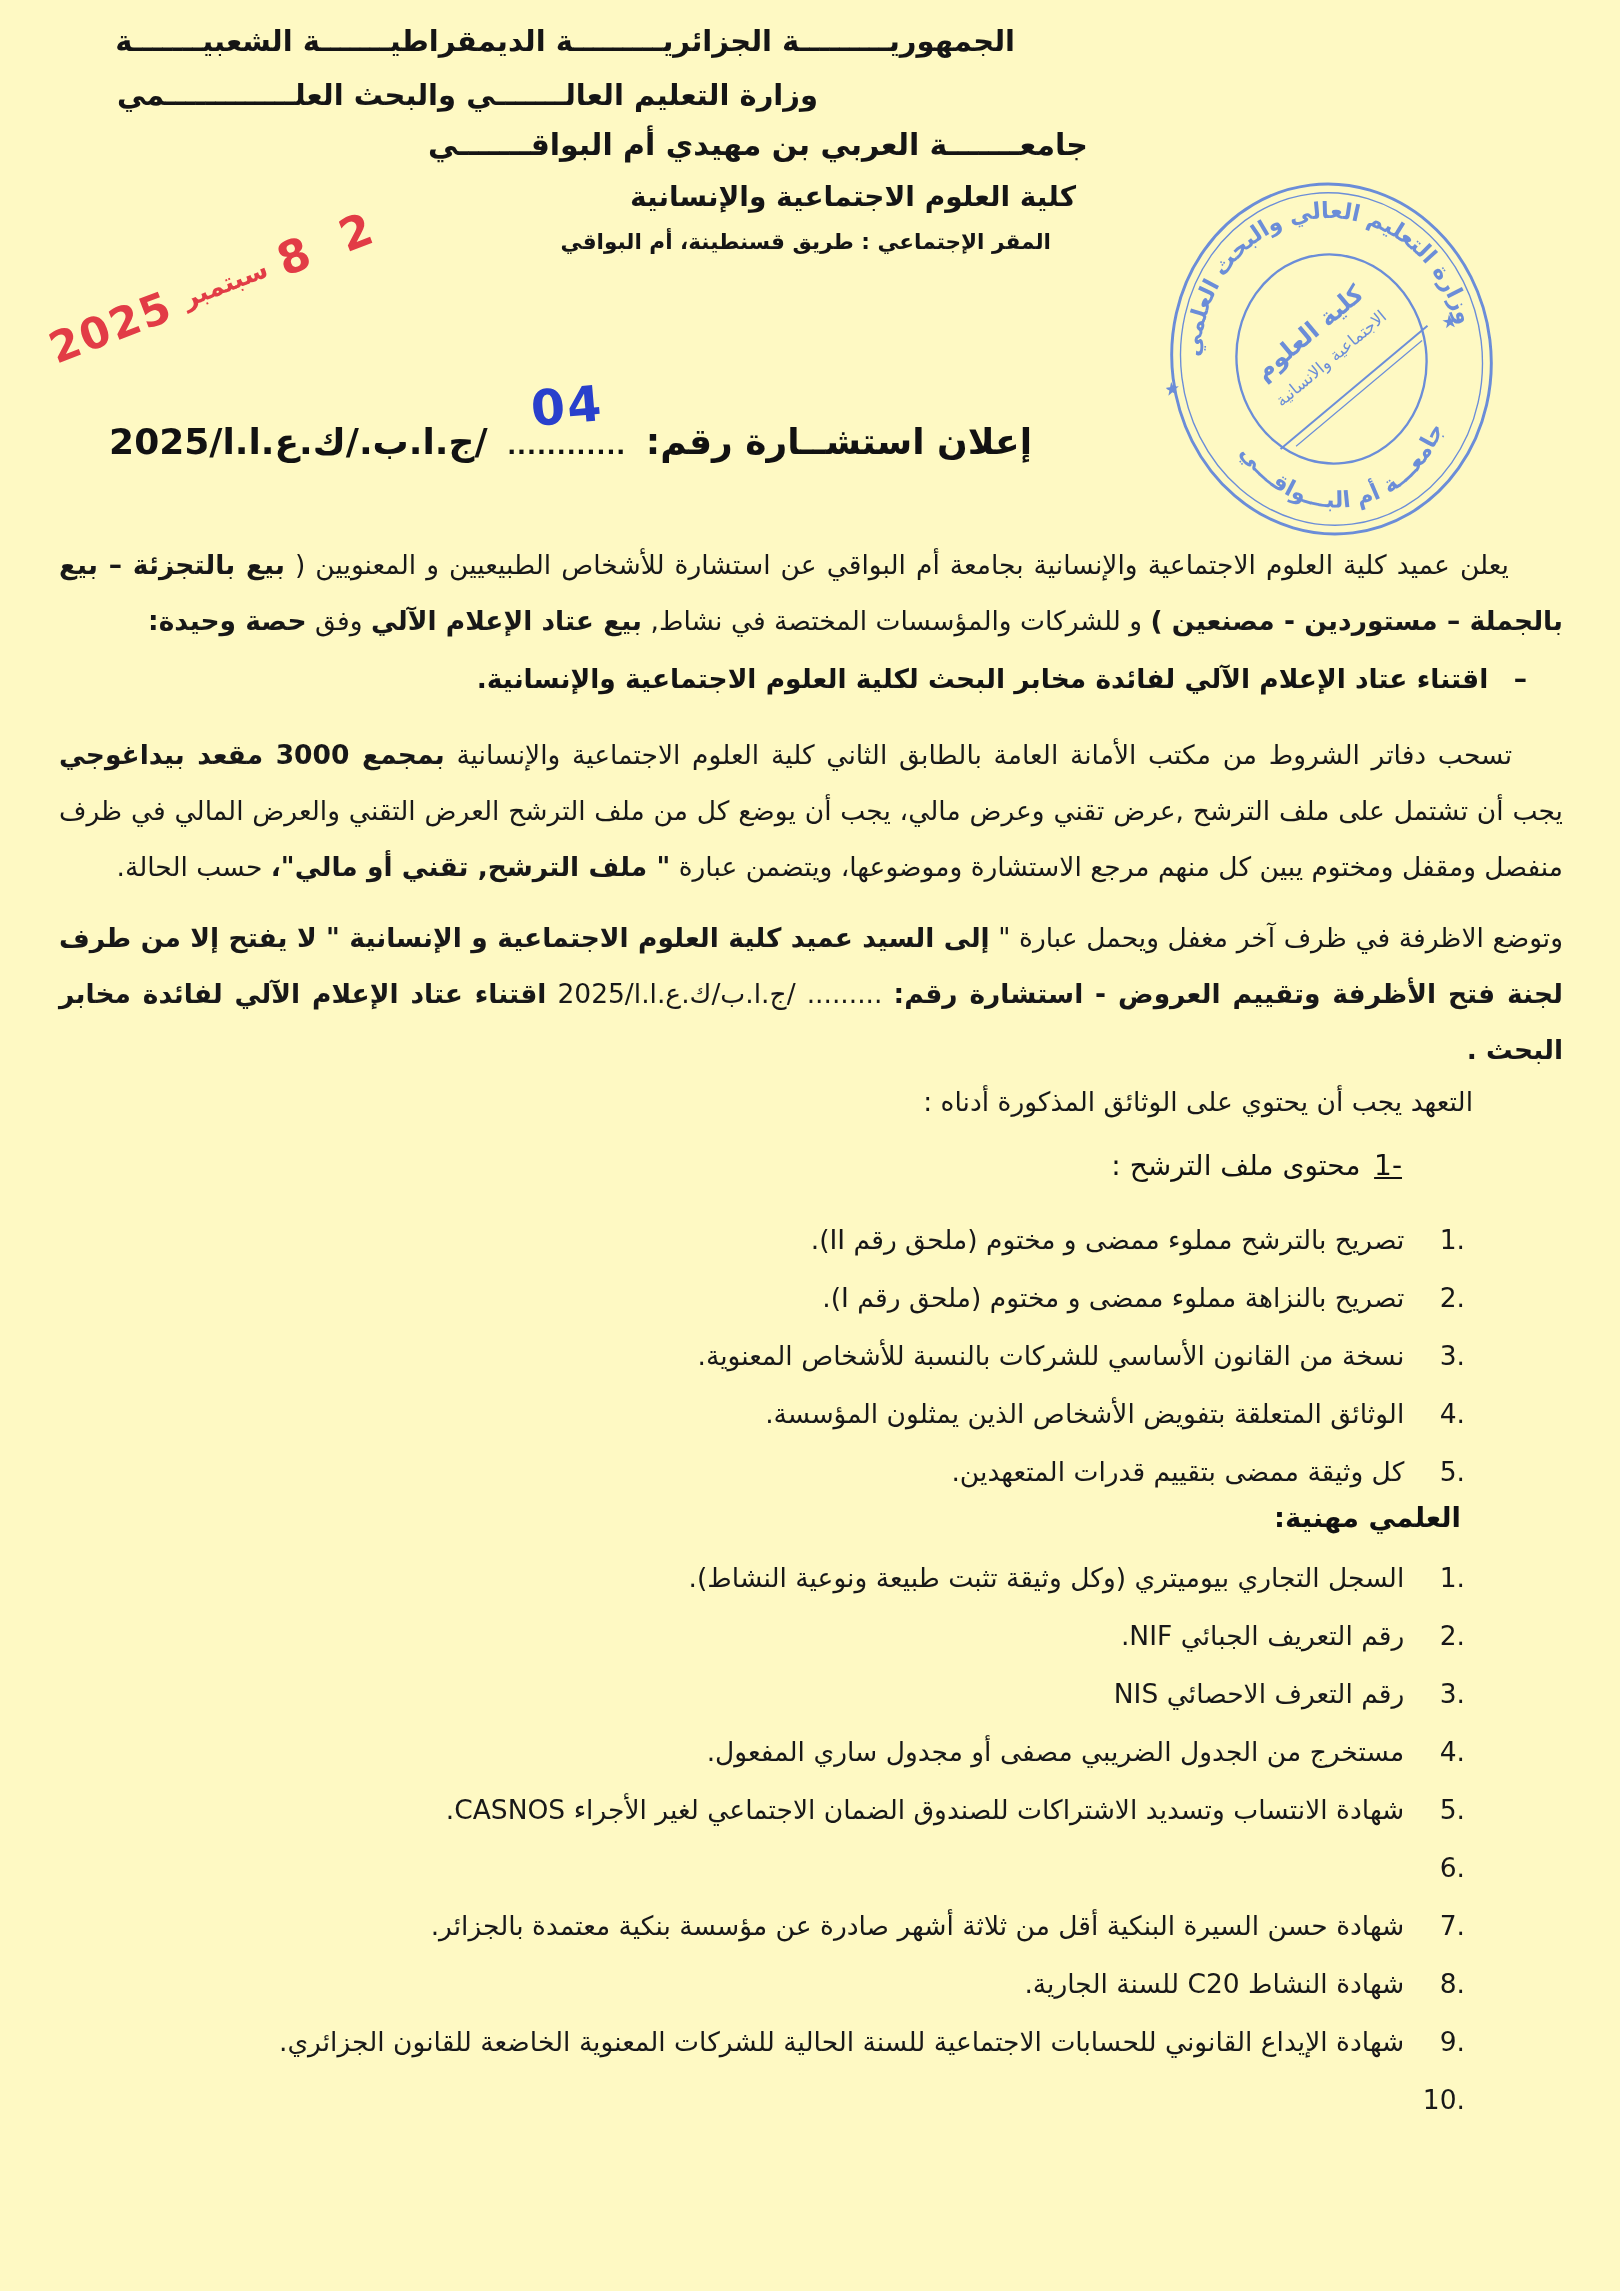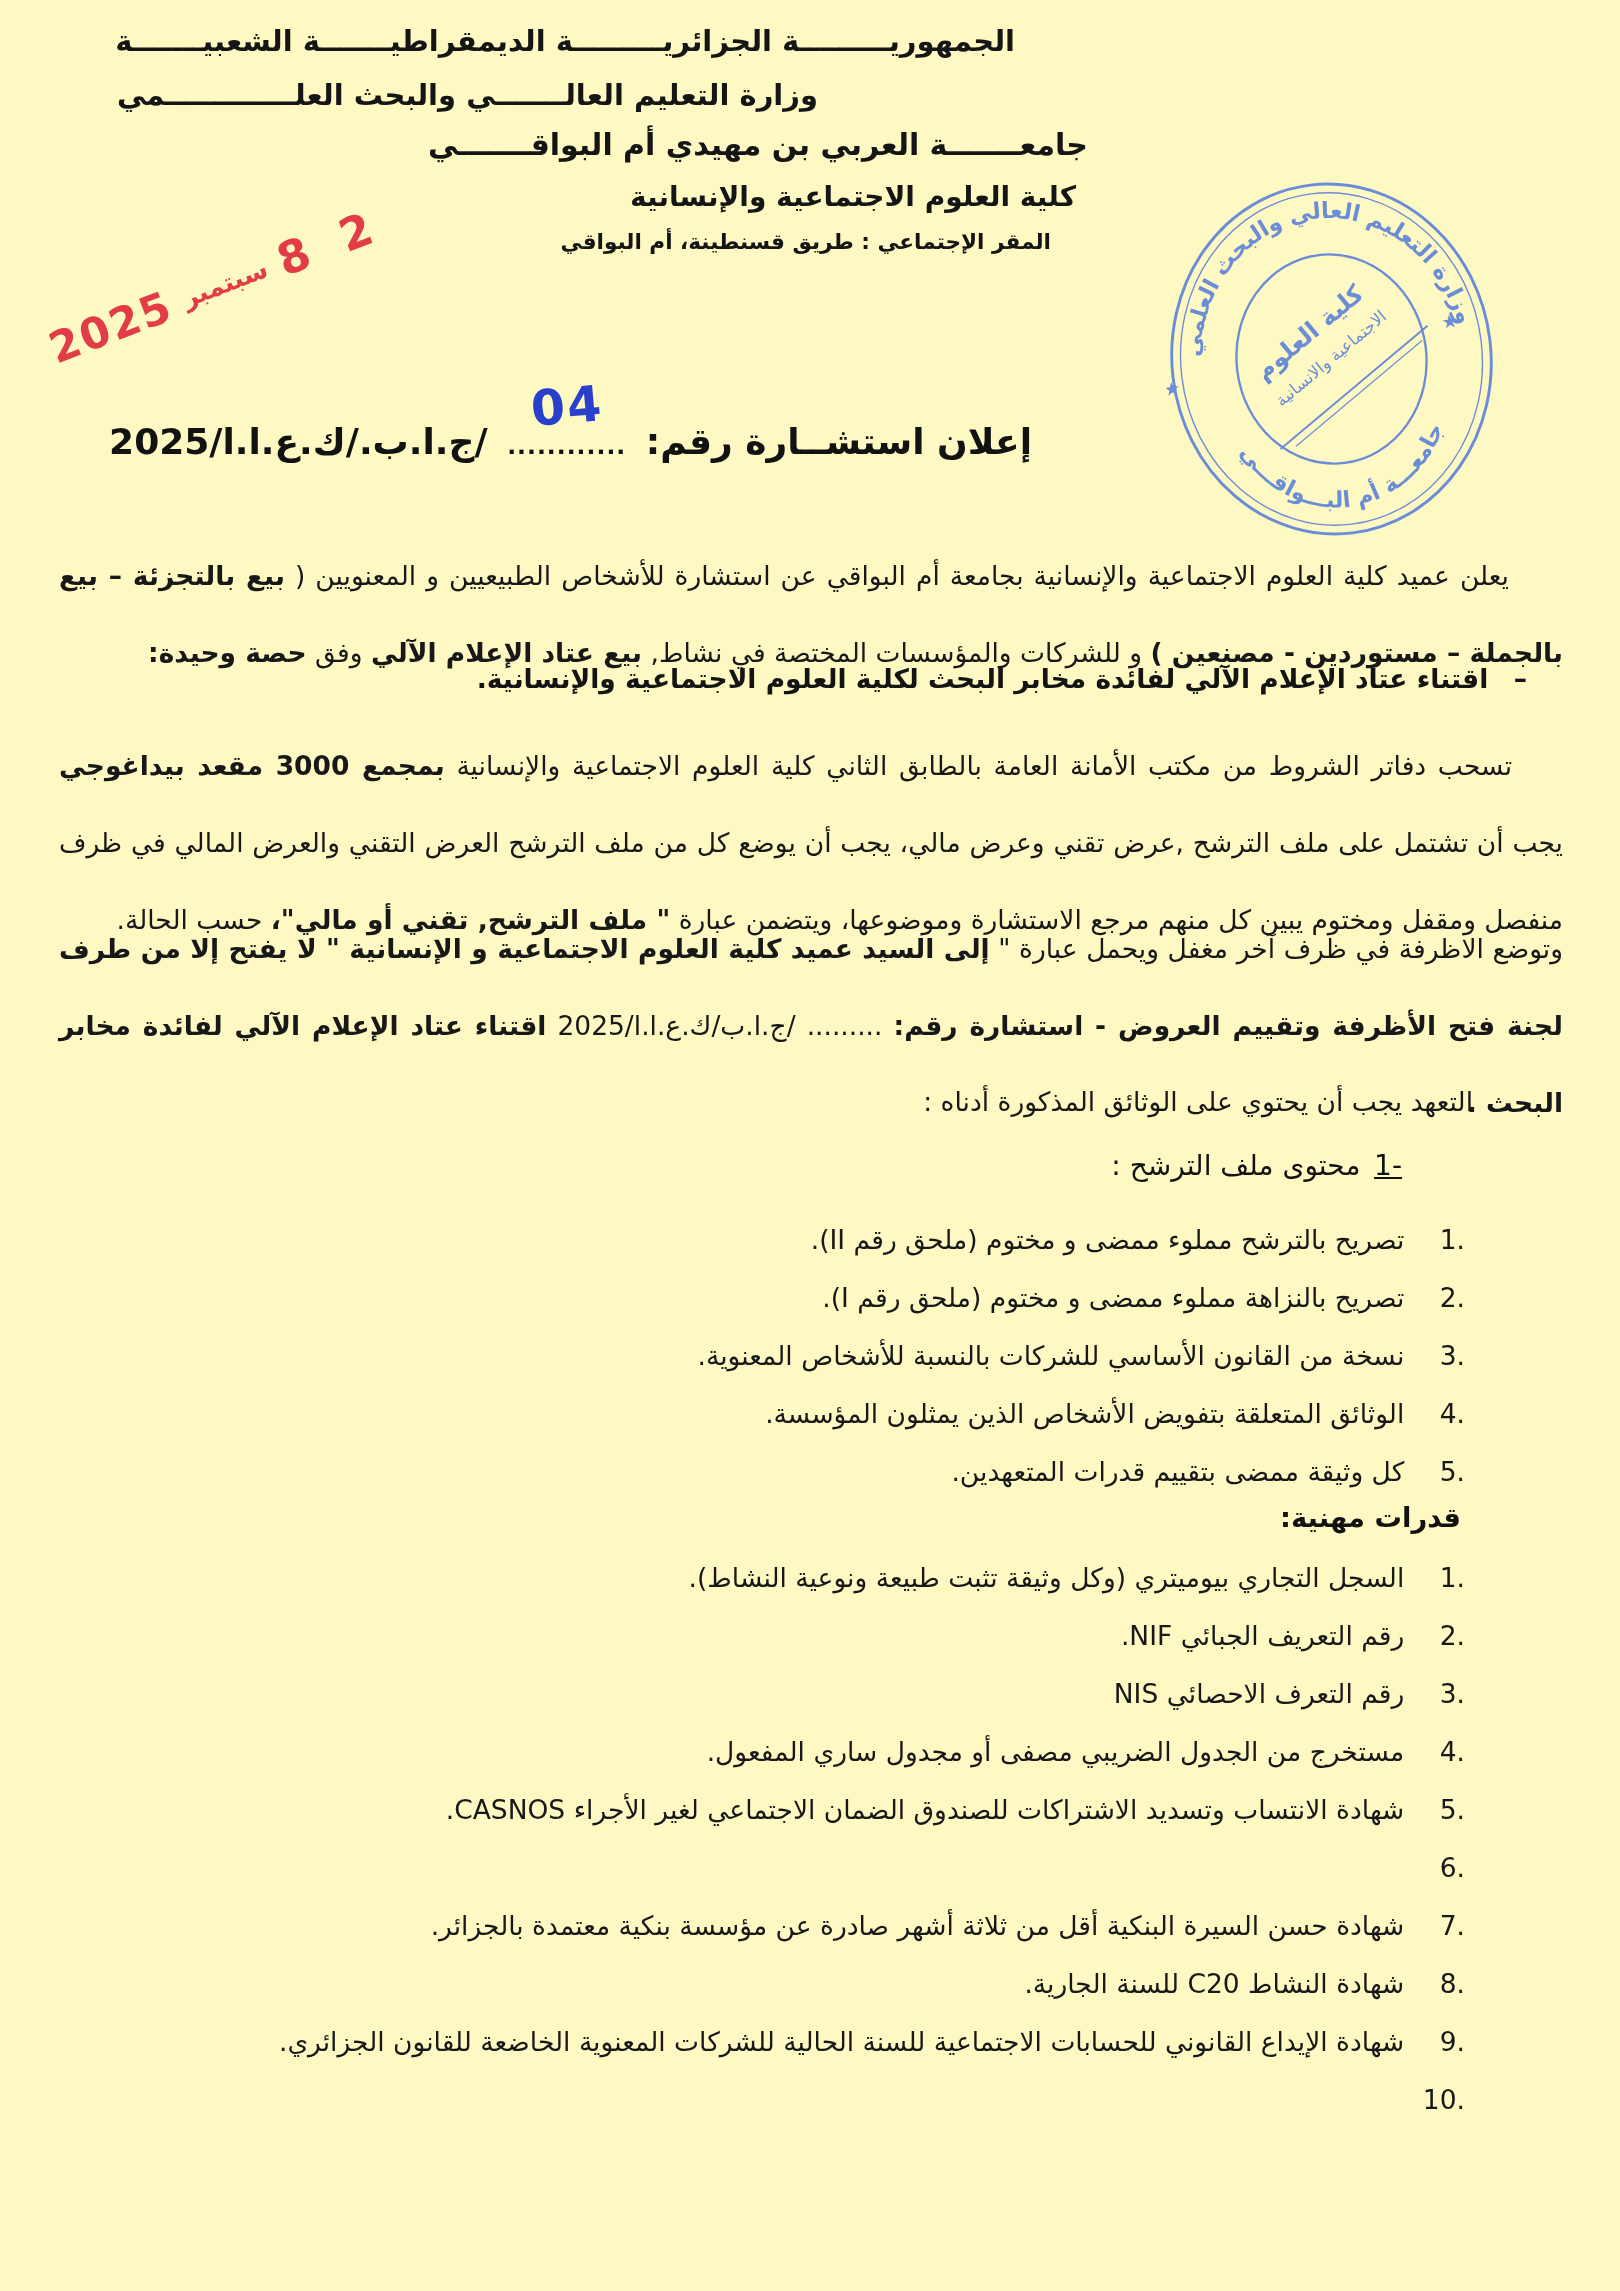--- a/index.html
+++ b/index.html
@@ -41,21 +41,21 @@
   .dotwrap{position:relative;display:inline-block;padding:0 5.9px;}
   .dots{font-size:23.5px;letter-spacing:1px;font-weight:bold;}
   .handnum{
     position:absolute;left:50%;top:-43px;
     transform:translateX(-50%) rotate(-5deg);
     color:#2940cc;font-size:49px;font-weight:bold;letter-spacing:2px;
   }
   
   .para{
     position:absolute;right:57px;left:59px;margin:0;
-    font-size:26.5px;line-height:77px;text-align:justify;color:#181818;
+    font-size:26.5px;line-height:56px;text-align:justify;color:#181818;
   }
   .para .b{font-weight:bold;}
   .p1{top:537px;text-indent:54px;}
   .p2{top:727px;text-indent:51px;}
   .p3{top:910px;}
   .lot{
     position:absolute;top:663px;right:93px;
     display:flex;gap:25.5px;direction:rtl;
     font-size:26.5px;font-weight:bold;white-space:nowrap;color:#141414;
   }
@@ -153,21 +153,21 @@
     <div class="li">
         <span class="n">4.</span>
         <span>الوثائق المتعلقة بتفويض الأشخاص الذين يمثلون المؤسسة.</span>
       </div>
     <div class="li">
         <span class="n">5.</span>
         <span>كل وثيقة ممضى بتقييم قدرات المتعهدين.</span>
       </div>
   </div>
 
-  <div class="cap-head">قدرات مهنية:</div>
+  <div class="cap-head">العلمي مهنية:</div>
 
   <div class="list list2">
     <div class="li">
         <span class="n">1.</span>
         <span>السجل التجاري  بيوميتري (وكل وثيقة تثبت طبيعة ونوعية النشاط).</span>
       </div>
     <div class="li">
         <span class="n">2.</span>
         <span>رقم التعريف الجبائي NIF.</span>
       </div>

